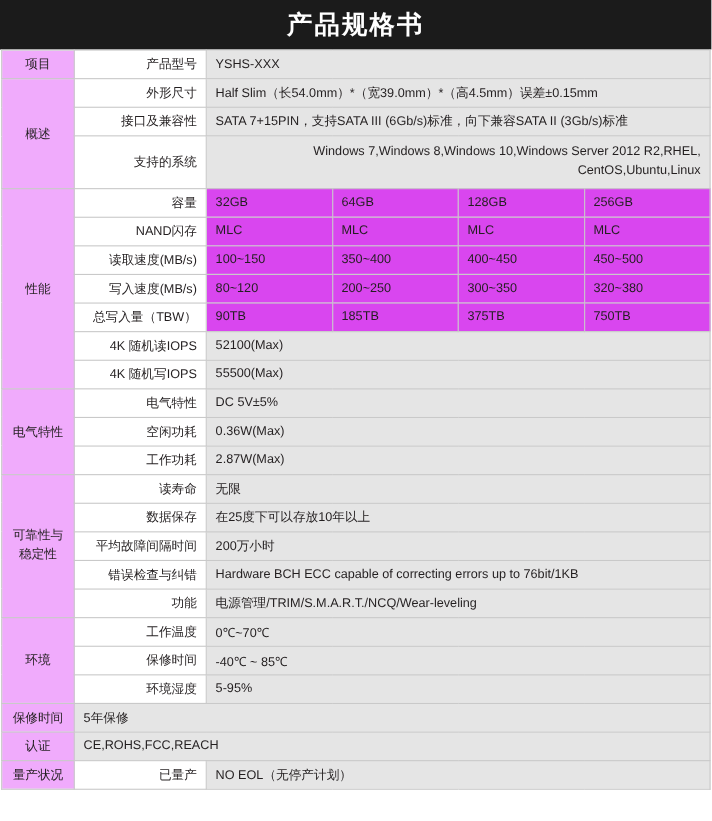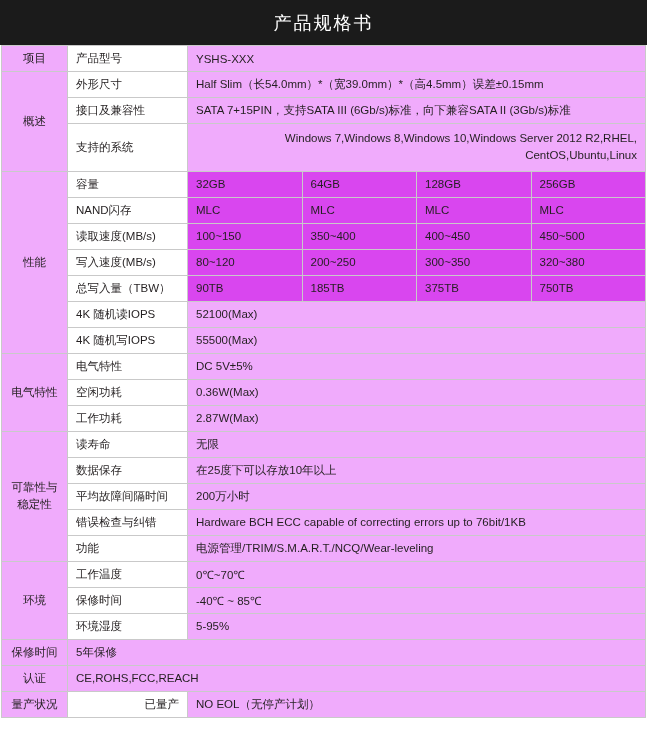--- a/index.html
+++ b/index.html
@@ -19,22 +19,22 @@
     background: #ffffff;
     overflow: hidden;
   }
   .title-bar {
     height: 45px;
     background: #1b1b1b;
     color: #ffffff;
     display: flex;
     align-items: center;
     justify-content: center;
-    font-size: 18px;
-    font-weight: normal;
+    font-size: 23px;
+    font-weight: bold;
     letter-spacing: 2px;
   }
   table.spec {
     border-collapse: collapse;
     width: 645px;
     margin: 0 1px;
     table-layout: fixed;
   }
   table.spec td {
     border: 1px solid #c9c9c9;
@@ -44,27 +44,27 @@
     height: 18px;
     box-sizing: border-box;
     color: #231f20;
   }
   td.cat {
     text-align: center;
     width: 66px;
     background: #f0abfc;
   }
   td.sub {
-    text-align: left;
+    text-align: right;
     width: 120px;
     background: #ffffff;
   }
   td.val {
     text-align: left;
-    background: #f0abfc;
+    background: #e5e5e5;
   }
   td.val-c {
     text-align: left;
     background: #d946ef;
   }
   .multi {
     line-height: 1.5;
   }
 </style>
 </head>

